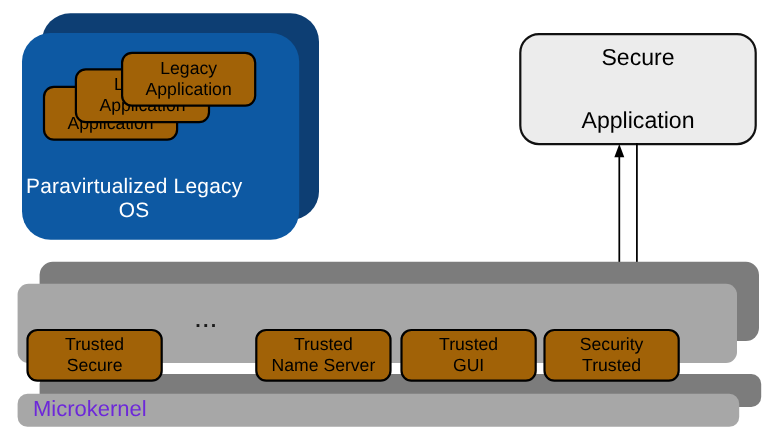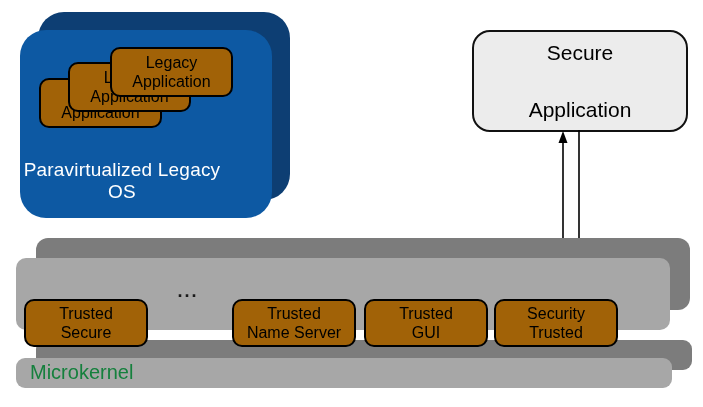--- a/index.html
+++ b/index.html
@@ -55,21 +55,21 @@
     position:absolute;left:150px;top:36px;width:44px;height:34px;z-index:4;
     text-align:center;font-size:18px;font-weight:bold;letter-spacing:2px;line-height:34px;color:#1a1a1a;
   }
 
   
   #kernel-slab{left:16px;top:340px;width:676px;height:48px;}
   #kernel-slab .back{inset:0 0 18px 20px;background:#7c7c7c;border-radius:9px;}
   #kernel-slab .front{inset:18px 20px 0 0;background:#a7a7a7;border-radius:9px;}
   .kernel-label{
     position:absolute;left:14px;top:18px;height:30px;line-height:29px;
-    font-size:20px;color:#15803d;z-index:4;
+    font-size:20px;color:#6d28d9;z-index:4;
   }
 </style>
 </head>
 <body>
 
 <div class="canvas">
 
   <div class="slab" id="legacy-slab">
     <div class="back"></div>
     <div class="front"></div>

